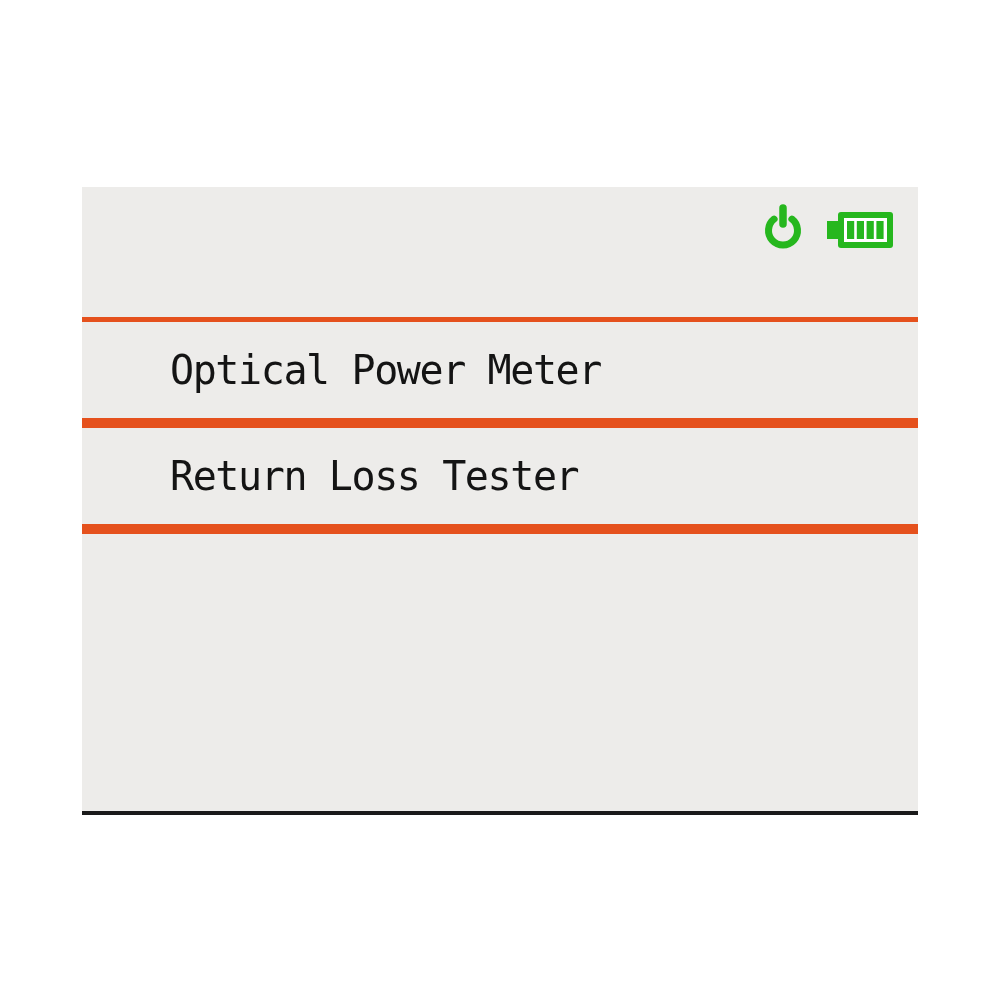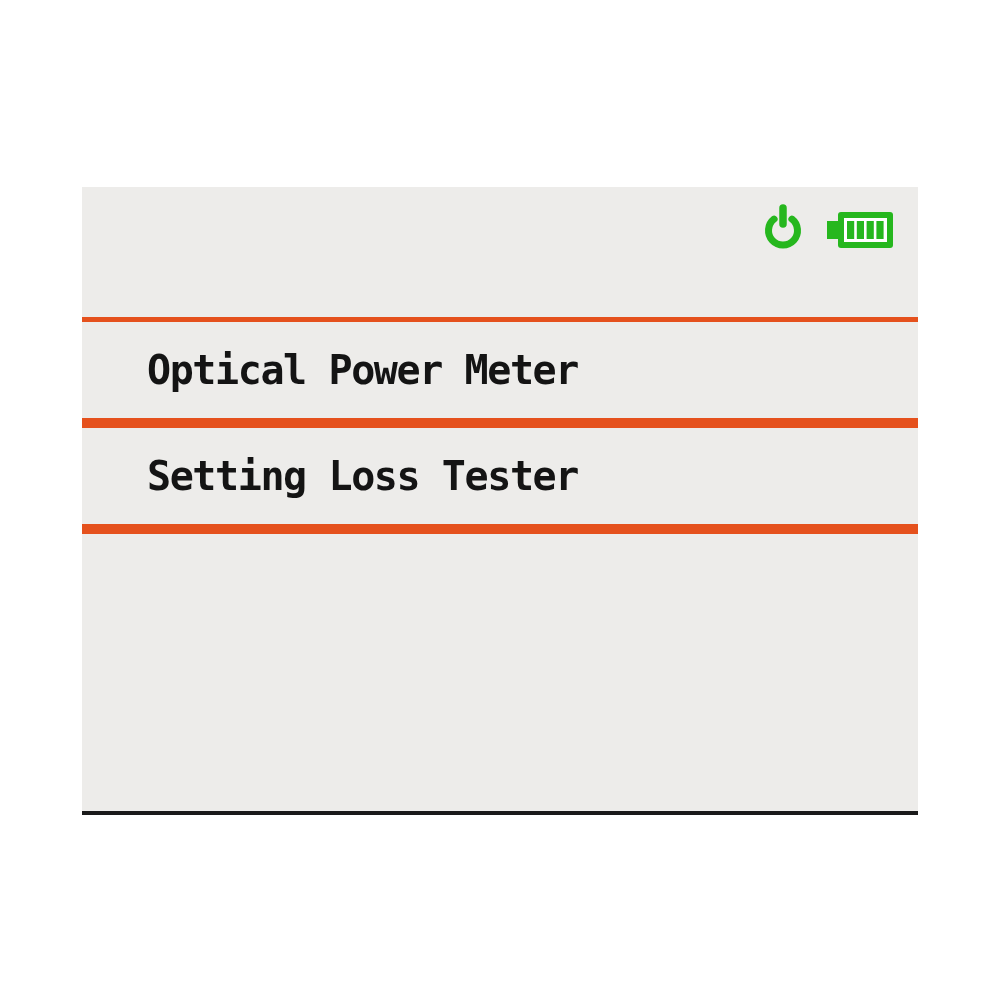--- a/index.html
+++ b/index.html
@@ -35,23 +35,22 @@
   .icon{display:inline-block;color:var(--icon-green);line-height:0;}
   .icon.battery{margin-top:10px;}
   .divider{
     height:5px;
     background:var(--accent-orange);
   }
   .row{
     height:96px;
     display:flex;
     align-items:center;
-    padding-left:53px;
+    padding-left:76px;
     cursor:default;
-    font-weight:bold;
   }
   .row .label{
     display:inline-flex;
     align-items:center;
     height:66px;
     padding:0 15px 0 12px;
     font-size:40px;
     letter-spacing:-1.4px;
     color:var(--text);
     white-space:pre;
@@ -90,21 +89,21 @@
   <div class="row">
     <span class="label">Optical Power Meter</span>
   </div>
 
   <div class="divider"></div>
 
 
   <div class="divider"></div>
 
   <div class="row">
-    <span class="label">Setting Loss Tester</span>
+    <span class="label">Return Loss Tester</span>
   </div>
 
   <div class="divider"></div>
 
 
   <div class="divider"></div>
 
 </div>
 
 </body></html>

